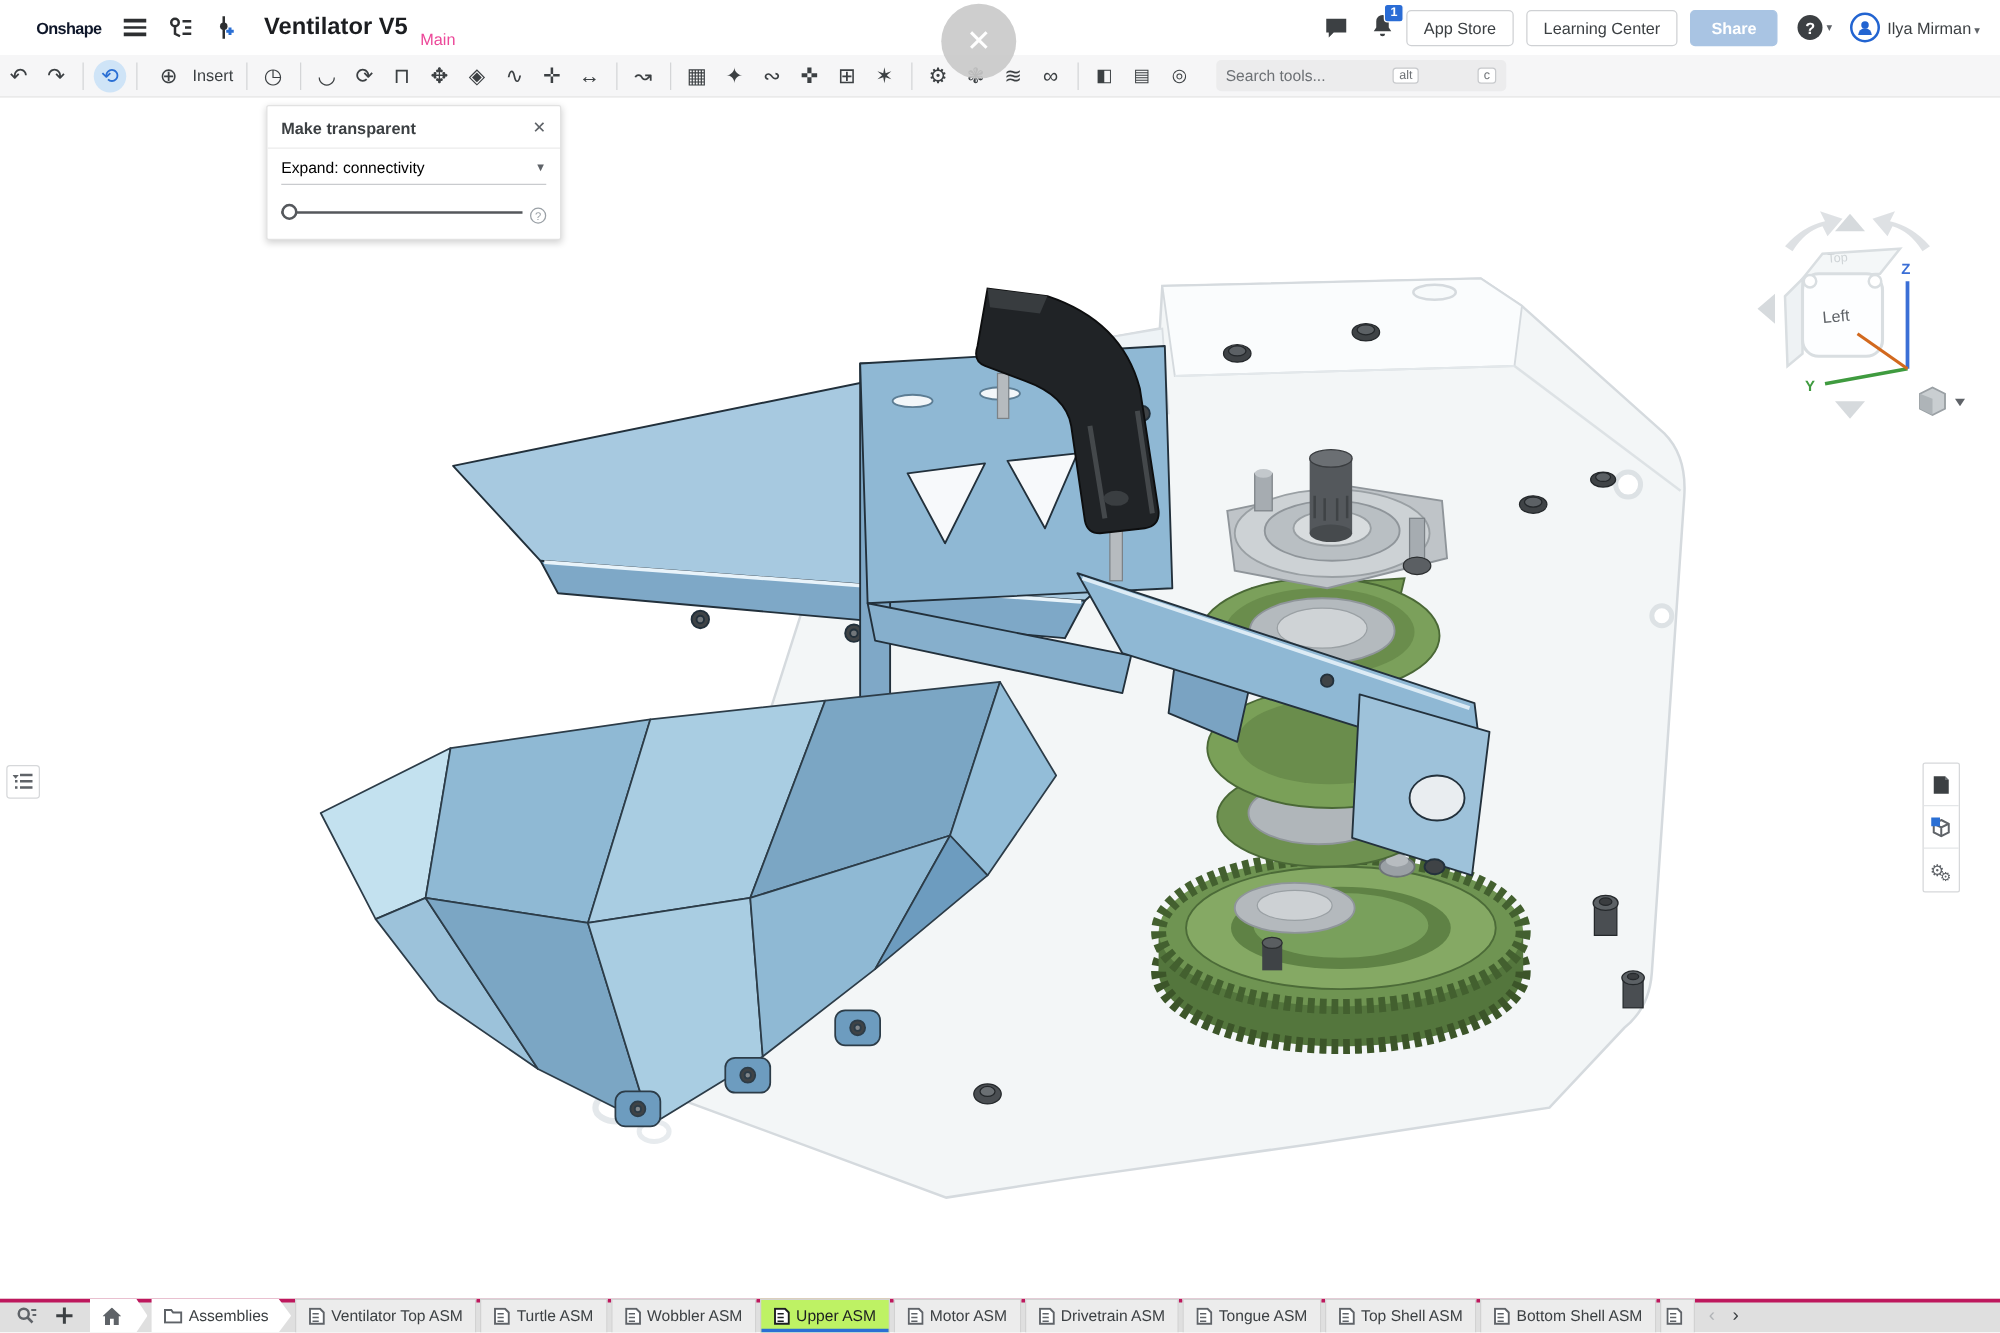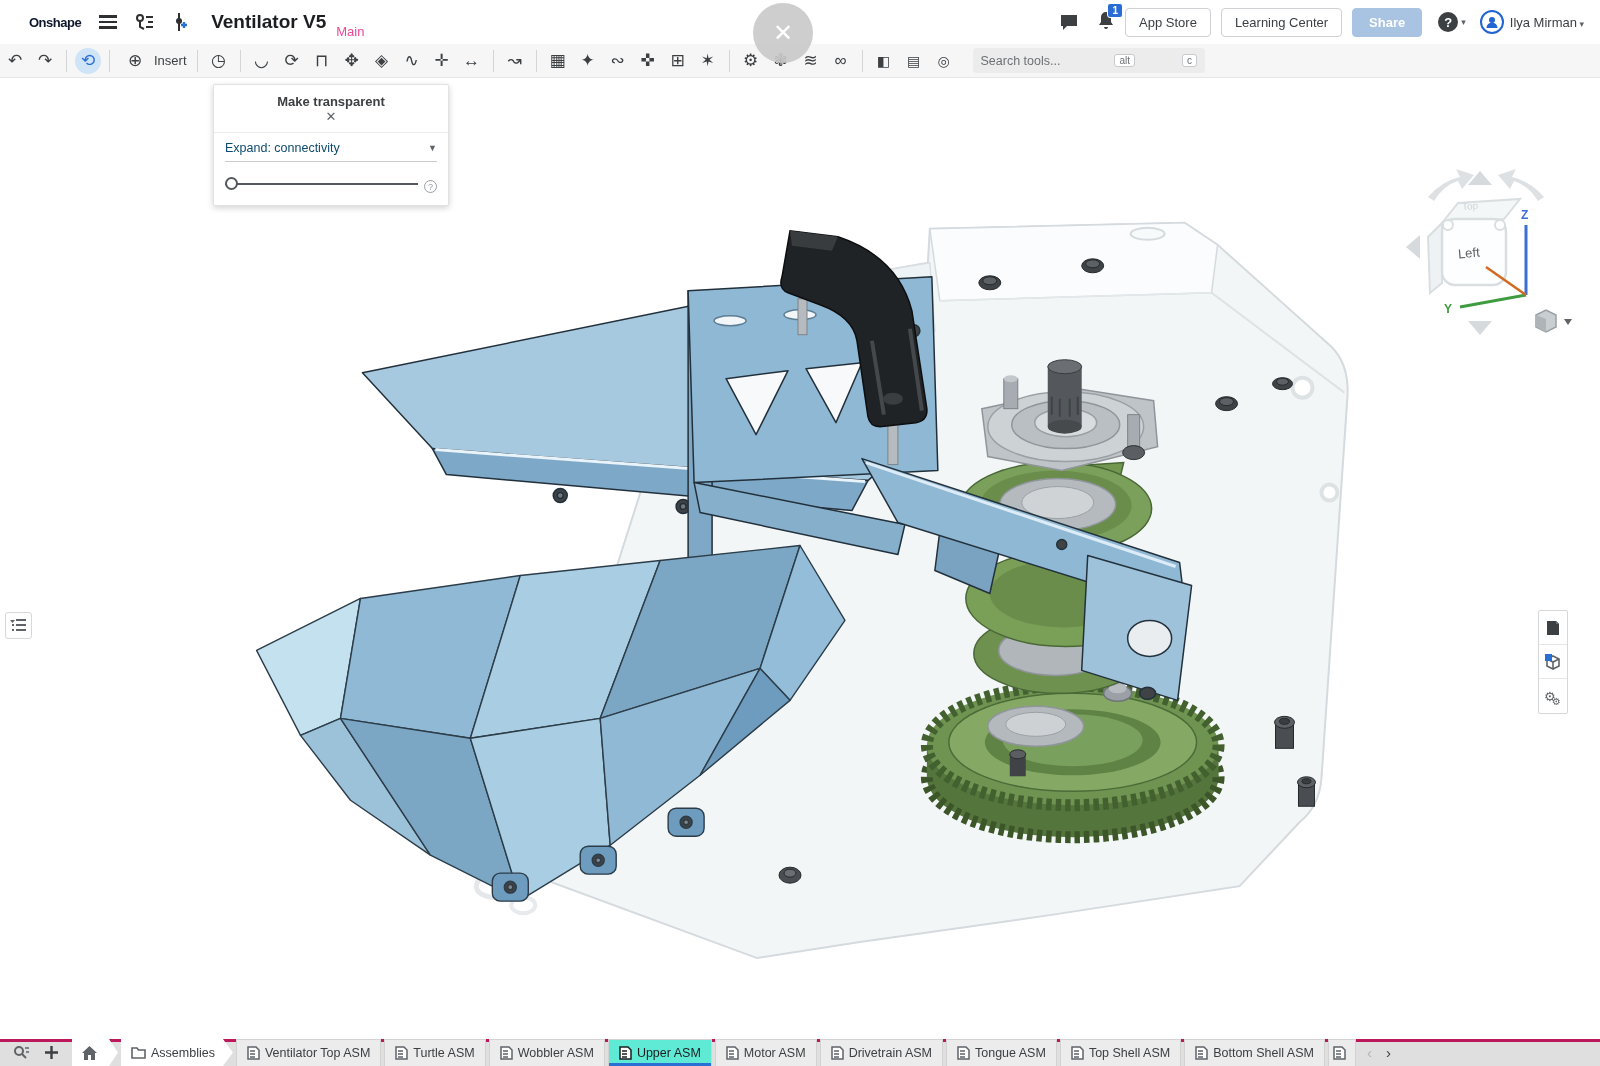--- a/index.html
+++ b/index.html
@@ -33,25 +33,25 @@
   .ti.active { background:#cfe4f7; border-radius:50%; width:26px; height:26px; line-height:26px; color:#2a6fd4; margin:0 2px; }
   .tb-div { width:1px; height:22px; background:#d4d5d7; margin:0 6px; flex:0 0 auto; }
   .insert-grp { display:flex; align-items:center; cursor:pointer; padding:0 4px; }
   .insert-grp .lbl { font-size:13px; color:#3c4043; margin-left:4px; }
   .search-box { margin-left:14px; background:#ececed; border-radius:4px; height:25px; display:flex; align-items:center; padding:0 8px; cursor:text;gap:44px; }
   .search-box .ph { font-size:12.5px; color:#6d7175; margin-right:7px; }
   kbd { font-family:"Liberation Sans",sans-serif; font-size:10px; color:#6d7175; background:#fff; border:1px solid #c7c9cc; border-radius:3px; padding:0 4px; margin-left:3px; }
 
   
   .tpanel { position:absolute; left:213px; top:84px; width:236px; background:#fff; border:1px solid #e2e2e2; border-radius:2px; box-shadow:0 2px 6px rgba(0,0,0,.18); z-index:30; }
-  .tpanel .row1 { display:flex; align-items:center; justify-content:space-between; padding:9px 11px 8px 11px; border-bottom:1px solid #ececec;flex-direction:column; }
+  .tpanel .row1 { display:flex; align-items:center; justify-content:space-between; padding:9px 11px 8px 11px; border-bottom:1px solid #ececec; }
   .tpanel .ttl { font-size:13px; color:#3c4043; font-weight:bold; }
   .tpanel .x { font-size:13px; color:#5f6368; cursor:pointer; }
   .tpanel .row2 { display:flex; align-items:center; justify-content:space-between; margin:8px 11px 0 11px; padding-bottom:6px; border-bottom:1px solid #c9cbce; cursor:pointer; }
-  .tpanel .dd { font-size:12.5px; color:#0c4a6e; }
+  .tpanel .dd { font-size:12.5px; color:#000000; }
   .tpanel .dd-car { font-size:9px; color:#5f6368; }
   .tpanel .row3 { display:flex; align-items:center; padding:12px 11px 12px 11px; }
   .slider { position:relative; flex:1; height:14px; cursor:pointer; }
   .slider .track { position:absolute; left:0; right:0; top:6px; height:2px; background:#55585c; }
   .slider .knob { position:absolute; left:0; top:0; width:13px; height:13px; border-radius:50%; background:#fff; border:2px solid #55585c; }
   .help-q { width:13px; height:13px; border-radius:50%; border:1px solid #9aa0a6; color:#9aa0a6; font-size:9px; display:flex; align-items:center; justify-content:center; margin-left:6px; margin-top:6px; }
 
   
   .close-ov { position:absolute; left:753px; top:3px; width:60px; height:60px; border-radius:50%; background:#c9c9c9; opacity:.9; display:flex; align-items:center; justify-content:center; color:#fff; font-size:24px; z-index:40; cursor:pointer; }
 
@@ -67,21 +67,21 @@
   .vcube { position:absolute; left:1398px; top:88px; width:176px; height:172px; }
 
   
   .tabbar { position:absolute; left:0; bottom:0; width:1600px; height:27px; background:#dfdfdf; display:flex; align-items:flex-end; border-top:3px solid #be185d; }
   .tabbar .lead { display:flex; align-items:center; height:27px; padding:0 6px; }
   .lead .lic { width:30px; height:27px; display:flex; align-items:center; justify-content:center; cursor:pointer; }
   .tab { height:27px; display:flex; align-items:center; font-size:12.5px; color:#3c4043; background:#ececec; border:1px solid #d2d2d2; border-bottom:none; padding:0 10px; margin-right:3px; cursor:pointer; white-space:nowrap; }
   .tab svg { margin-right:5px; flex:0 0 auto; }
   .tab.arrow { background:#fff; clip-path:polygon(0 0, calc(100% - 10px) 0, 100% 50%, calc(100% - 10px) 100%, 0 100%); border:none; padding-right:18px; }
   .tab.home { background:#fff; clip-path:polygon(0 0, calc(100% - 9px) 0, 100% 50%, calc(100% - 9px) 100%, 0 100%); border:none; padding:0 16px 0 10px; }
-  .tab.active { background:#5eead4; color:#1c1e21; box-shadow:inset 0 -3px 0 #2a6fd4; }
+  .tab.active { background:#bef264; color:#1c1e21; box-shadow:inset 0 -3px 0 #2a6fd4; }
   .tab.clip { padding:0 4px; margin-right:0; }
   .tab-nav { display:flex; align-items:center; height:27px; padding:0 4px; }
   .tab-nav span { font-size:15px; padding:0 7px; cursor:pointer; }
   .nav-prev { color:#b0b3b6; }
   .nav-next { color:#3c4043; }
 </style>
 </head>
 <body>
 
 <div class="titlebar">

